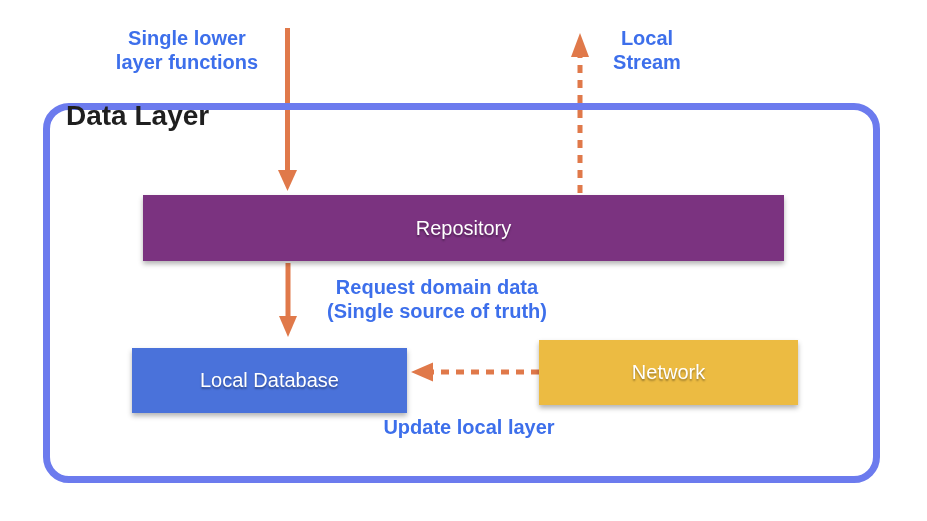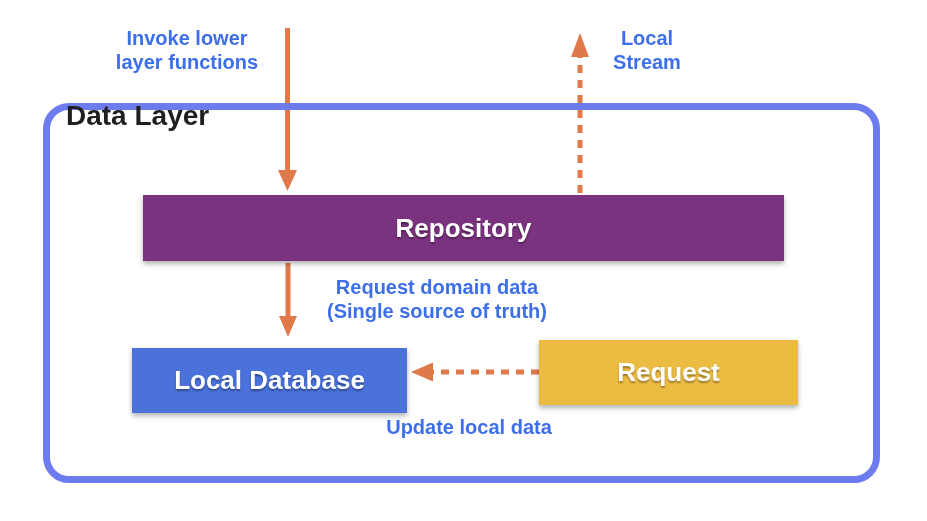--- a/index.html
+++ b/index.html
@@ -51,22 +51,22 @@
     font-weight: bold;
     color: #1F1F1F;
     z-index: 3;
   }
   .node {
     position: absolute;
     display: flex;
     align-items: center;
     justify-content: center;
     color: #ffffff;
-    font-size: 26px;
-    font-weight: bold;
+    font-size: 20px;
+    font-weight: normal;
     text-shadow: 0 2px 2px rgba(0,0,0,0.35);
     box-shadow: 0 3px 5px rgba(0,0,0,0.30);
     z-index: 3;
   }
   .node-repository {
     left: 143px; top: 195px;
     width: 641px; height: 66px;
     background: #7B3380;
   }
   .node-local-database {
@@ -124,27 +124,27 @@
 
   <div class="node node-repository">
     <span>Repository</span>
   </div>
 
   <div class="node node-local-database">
     <span>Local Database</span>
   </div>
 
   <div class="node node-network">
-    <span>Request</span>
+    <span>Network</span>
   </div>
 
-  <div class="annotation annotation-invoke">Invoke lower
+  <div class="annotation annotation-invoke">Single lower
 layer functions</div>
 
   <div class="annotation annotation-stream">Local
 Stream</div>
 
   <div class="annotation annotation-request">Request domain data
 (Single source of truth)</div>
 
-  <div class="annotation annotation-update">Update local data</div>
+  <div class="annotation annotation-update">Update local layer</div>
 
 </div>
 
 </body></html>

